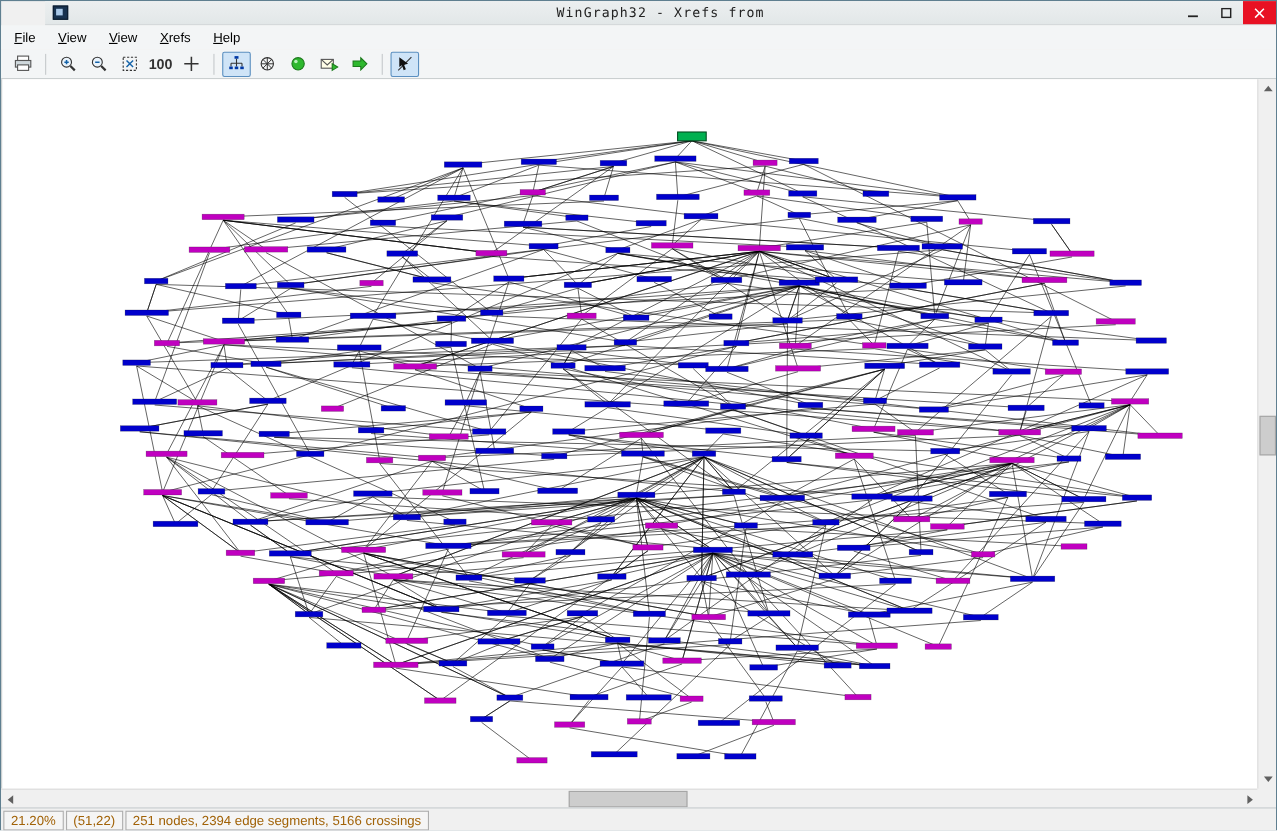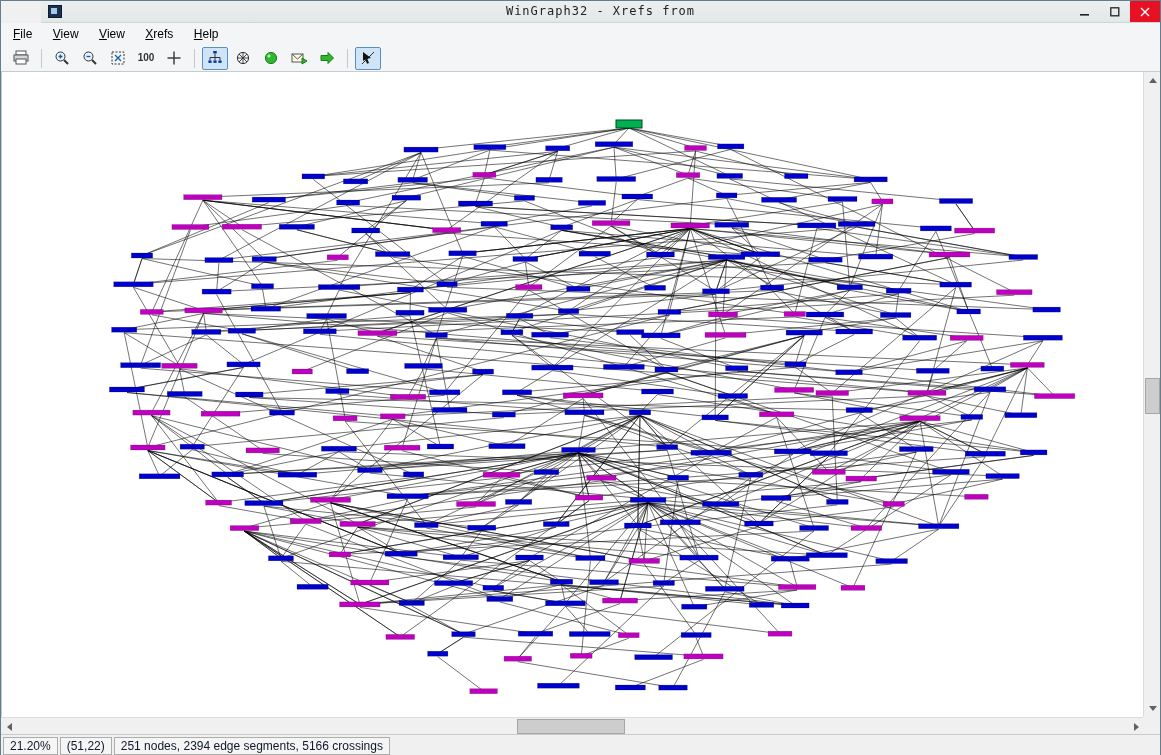--- a/index.html
+++ b/index.html
@@ -25,21 +25,21 @@
   .menu-item { display:inline-block; padding:4px 8px 3px 8px; font-size:12px; color:#000; cursor:default; }
   .menu-item::first-letter { text-decoration:underline; }
 
   
   .toolbar { position:absolute; top:44px; left:0; right:0; height:27px; background:#f3f5f6;
              border-bottom:1px solid #c6cbcd; display:flex; align-items:center; padding-left:6px; }
   .tb-btn { width:26px; height:23px; display:flex; align-items:center; justify-content:center;
             border:1px solid transparent; border-radius:2px; margin:0 1px; background:transparent; }
   .tb-btn.selected { background:#cfe4f7; border:1px solid #5a8fc0; }
   .tb-sep { width:1px; height:19px; background:#c5c9cb; margin:0 6px; }
-  .tb-100 { font-size:10px; font-weight:bold; color:#333; line-height:1; }
+  .tb-100 { font-size:13px; font-weight:bold; color:#333; line-height:1; }
 
   
   .canvas { position:absolute; top:71px; left:0; width:1144px; height:645px; background:#ffffff;
             border-left:1px solid #c6cbcd; overflow:hidden; }
   .canvas svg { display:block; width:1144px; height:645px; }
 
   .vscroll { position:absolute; top:71px; right:0; width:17px; height:645px; background:#f0f0f0;
              border-left:1px solid #dcdcdc; }
   .hscroll { position:absolute; top:716px; left:0; width:1144px; height:17px; background:#f0f0f0;
              border-top:1px solid #dcdcdc; }
@@ -49,21 +49,21 @@
   .tri.up    { border-width:0 4px 5px 4px; border-color:transparent transparent #606060 transparent; }
   .tri.down  { border-width:5px 4px 0 4px; border-color:#606060 transparent transparent transparent; }
   .tri.left  { border-width:4px 5px 4px 0; border-color:transparent #606060 transparent transparent; }
   .tri.right { border-width:4px 0 4px 5px; border-color:transparent transparent transparent #606060; }
   .v-thumb { position:absolute; left:1px; width:15px; top:306px; height:36px; background:#cdcdcd; border:1px solid #a6a6a6; }
   .h-thumb { position:absolute; top:1px; height:15px; left:516px; width:108px; background:#cdcdcd; border:1px solid #a6a6a6; }
 
   
   .statusbar { position:absolute; top:733px; left:0; right:0; height:22px; background:#f0f0f0;
                border-top:1px solid #c6cbcd; display:flex; align-items:center; padding:0 2px; gap:2px; }
-  .status-panel { border:1px solid #adadad; background:#f5f5f5; font-size:12px; color:#0f172a;
+  .status-panel { border:1px solid #adadad; background:#f5f5f5; font-size:12px; color:#a16207;
                   padding:1px 6px; height:18px; display:flex; align-items:center; white-space:nowrap; }
 </style>
 </head>
 <body>
 
 <div class="window">
 
   <div class="titlebar">
     <div class="app-icon"></div>
     <div class="title-text">WinGraph32 - Xrefs from</div>

